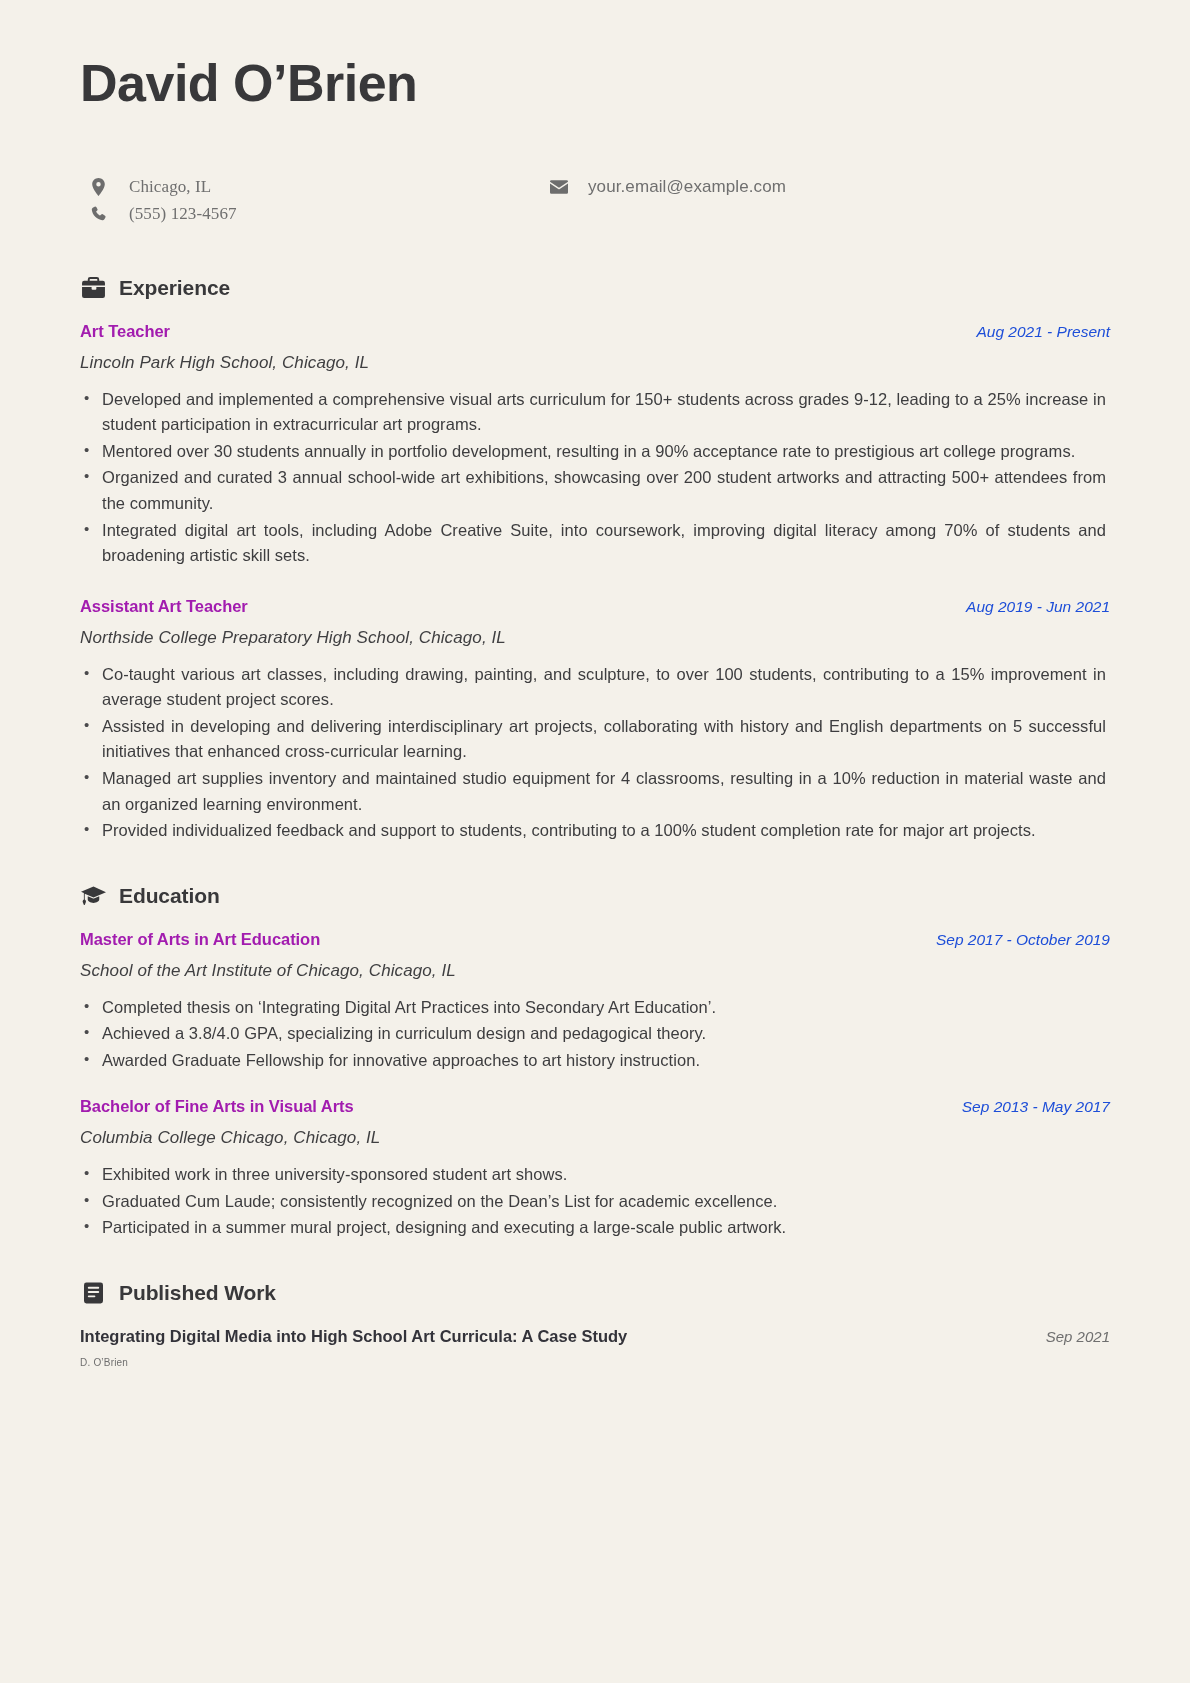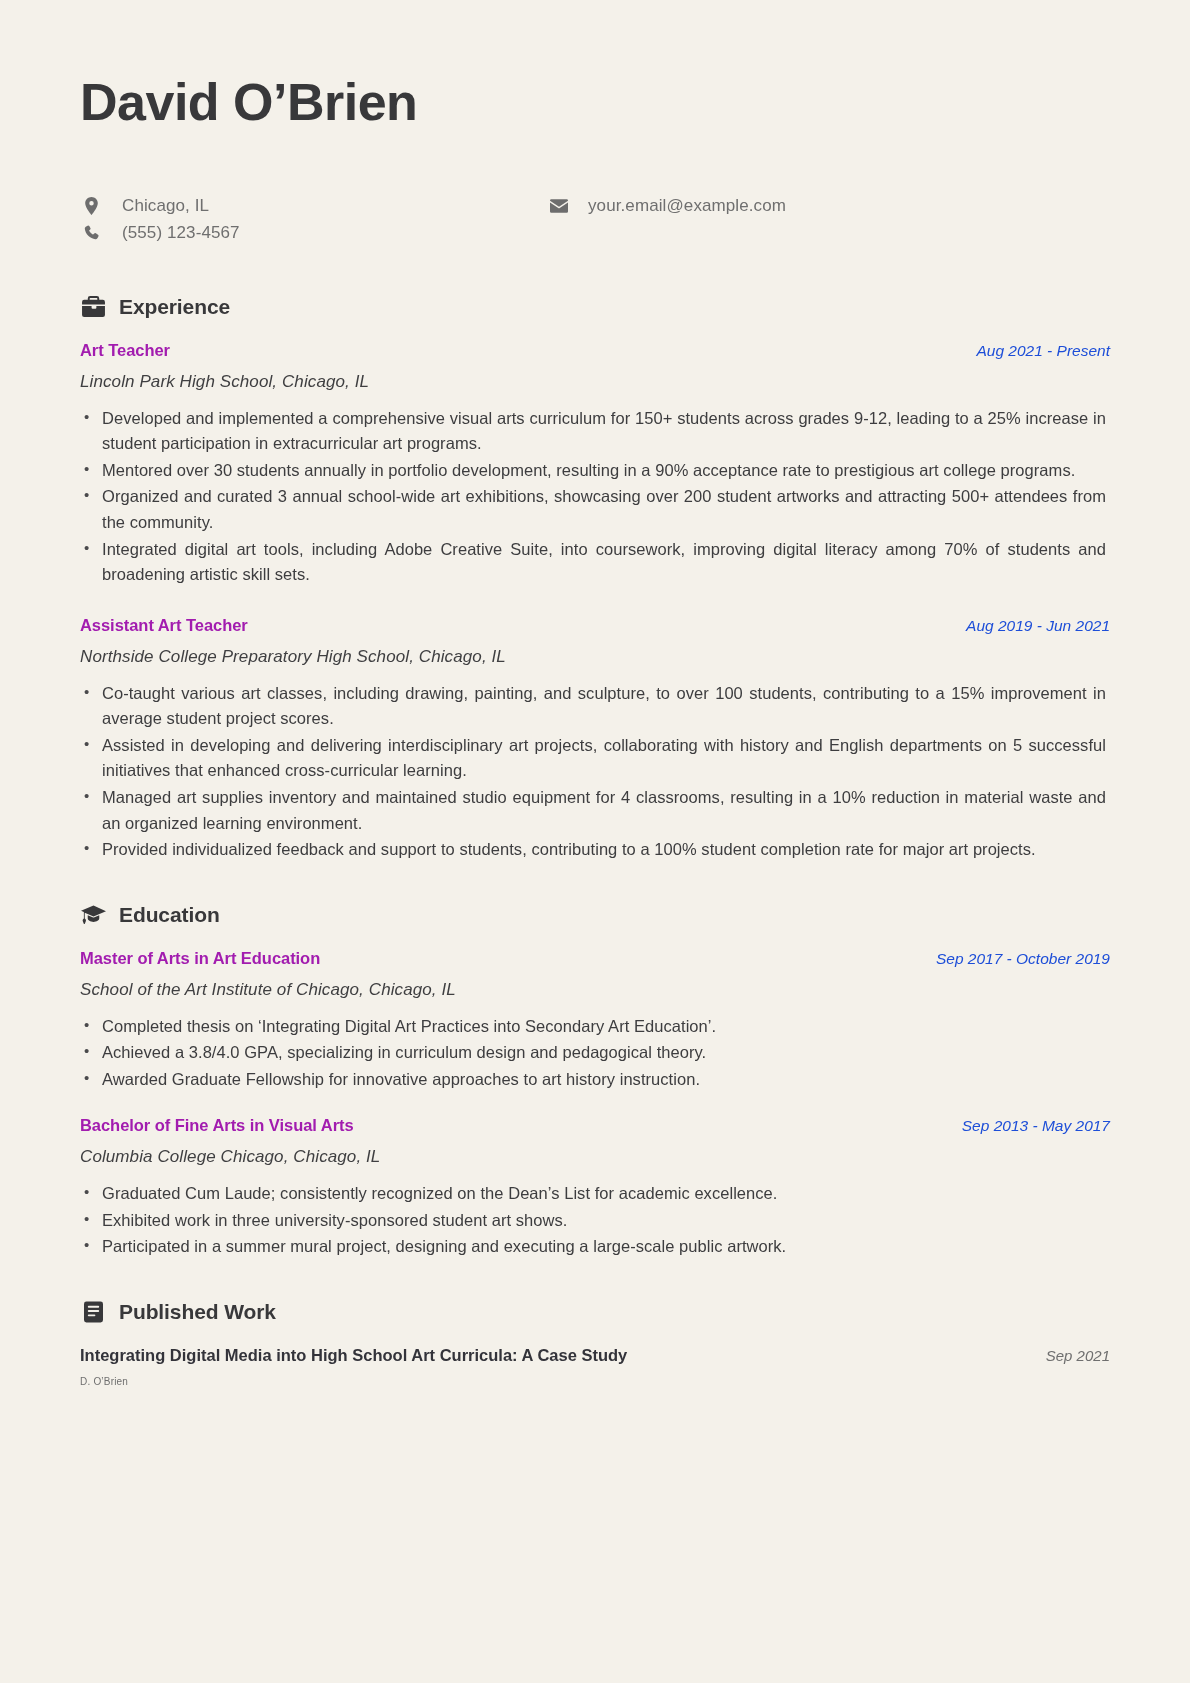--- a/index.html
+++ b/index.html
@@ -11,43 +11,44 @@
     height: 1683px;
     background: #f4f1ea;
     font-family: "Liberation Sans", sans-serif;
     color: #3b3b3d;
     -webkit-font-smoothing: antialiased;
   }
   .page {
     width: 1190px;
     height: 1683px;
     box-sizing: border-box;
-    padding: 55px 80px 0 80px;
+    padding: 36px 80px 0 80px;
     position: relative;
   }
 
   
   .name {
     font-size: 52px;
     font-weight: bold;
     letter-spacing: -0.5px;
     color: #38383a;
     margin: 18px 0 0 0;
     line-height: 1.15;
   }
 
   .contact-block {
     margin-top: 60px;
     position: relative;
     height: 62px;
   }
   .contact-col-left {
     position: absolute;
-    left: 4px;
+    left: 11px;
     top: 0;
+    font-family: Liberation Serif, serif;
   }
   .contact-col-right {
     position: absolute;
     left: 470px;
     top: 0;
   }
   .contact-row {
     display: flex;
     align-items: center;
     height: 27px;
@@ -290,22 +291,22 @@
       </ul>
     </div>
 
     <div class="entry edu-entry">
       <div class="entry-head">
         <span class="entry-title">Bachelor of Fine Arts in Visual Arts</span>
         <span class="entry-date">Sep 2013 - May 2017</span>
       </div>
       <div class="entry-sub">Columbia College Chicago, Chicago, IL</div>
       <ul class="bullets edu-bullets">
+        <li>Exhibited work in three university-sponsored student art shows.</li>
         <li>Graduated Cum Laude; consistently recognized on the Dean’s List for academic excellence.</li>
-        <li>Exhibited work in three university-sponsored student art shows.</li>
         <li>Participated in a summer mural project, designing and executing a large-scale public artwork.</li>
       </ul>
     </div>
   </div>
 
   <div class="section">
     <div class="section-head">
       <span class="section-icon">
         <svg width="19" height="22" viewBox="0 0 20 22" fill="currentColor">
           <path d="M2.5 0A2.5 2.5 0 0 0 0 2.5v17A2.5 2.5 0 0 0 2.5 22h15a2.5 2.5 0 0 0 2.5-2.5v-17A2.5 2.5 0 0 0 17.5 0h-15zM5 4.5h10a1 1 0 0 1 0 2H5a1 1 0 0 1 0-2zm0 4.5h10a1 1 0 0 1 0 2H5a1 1 0 0 1 0-2zm0 4.5h6a1 1 0 0 1 0 2H5a1 1 0 0 1 0-2z"></path>

